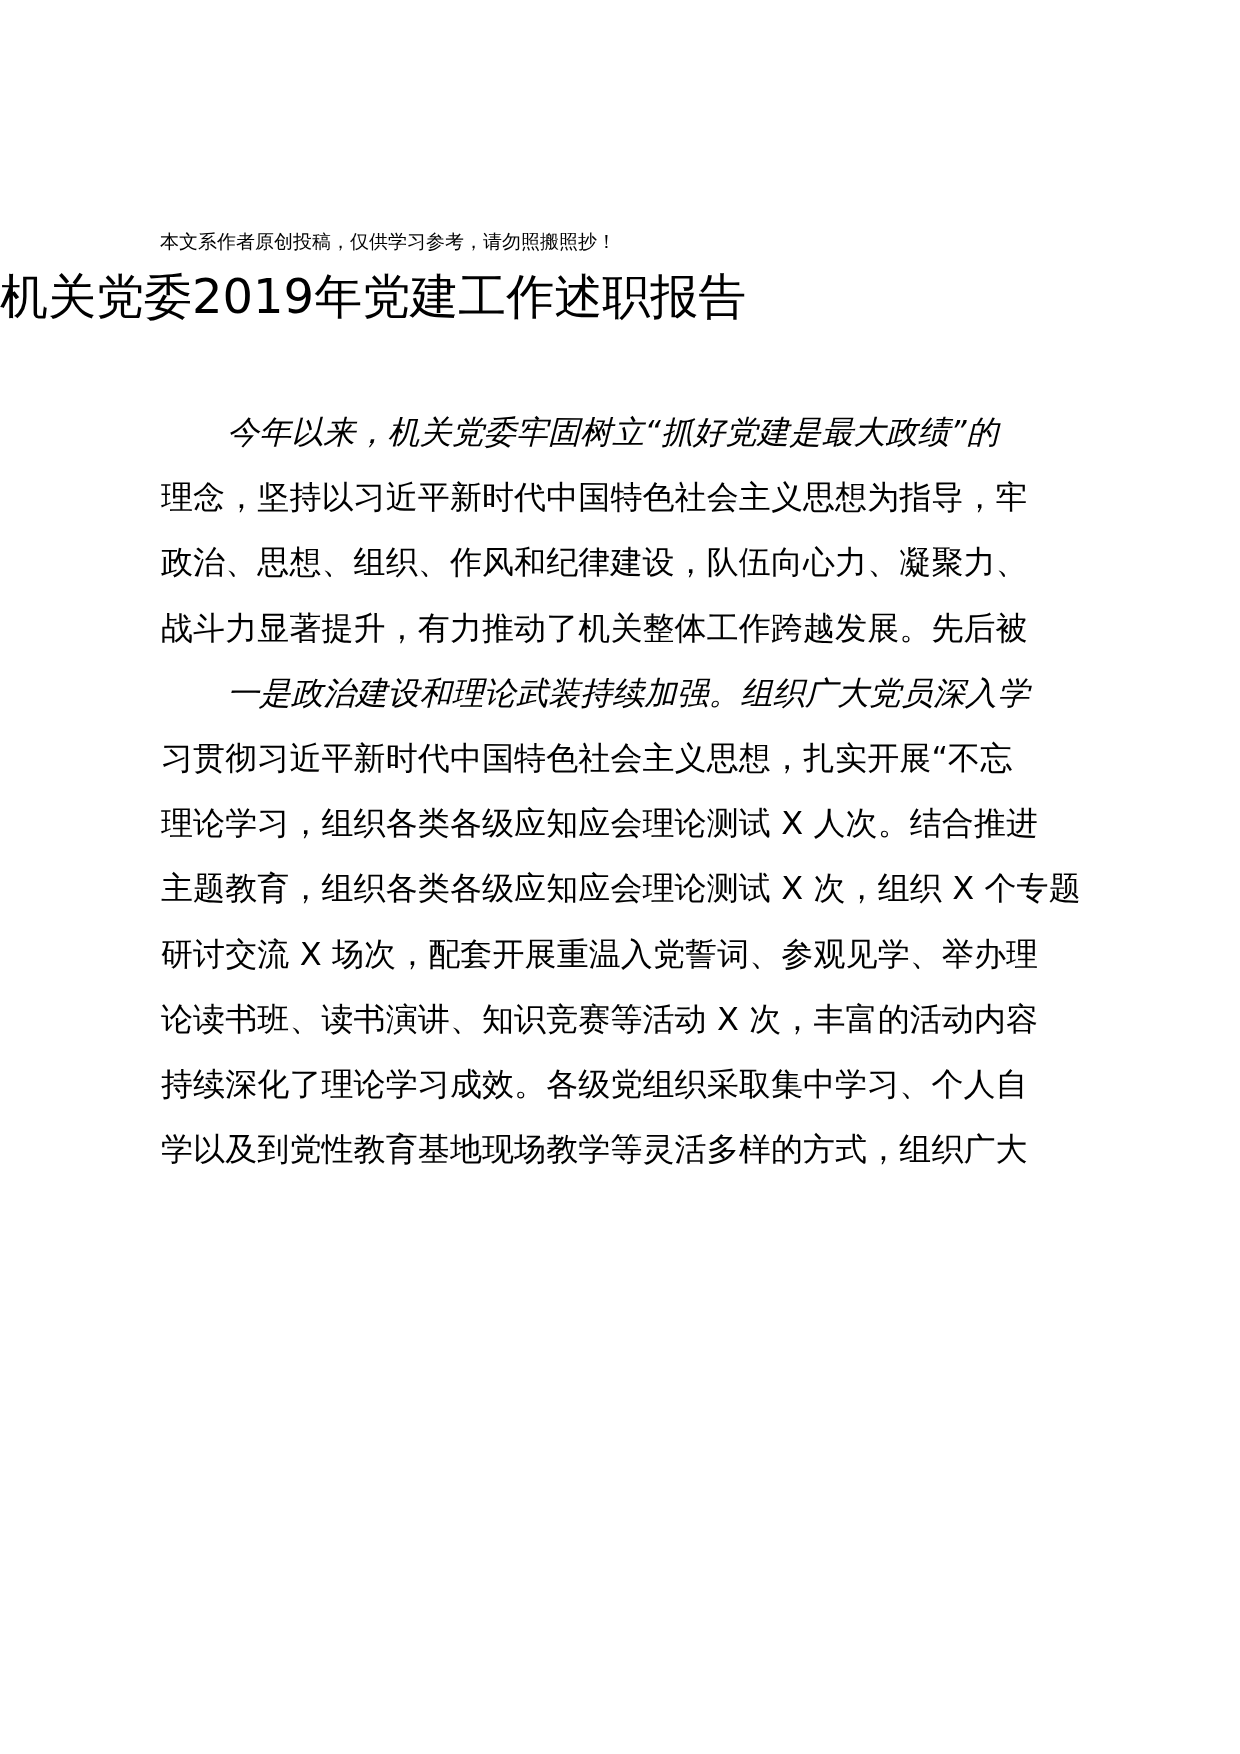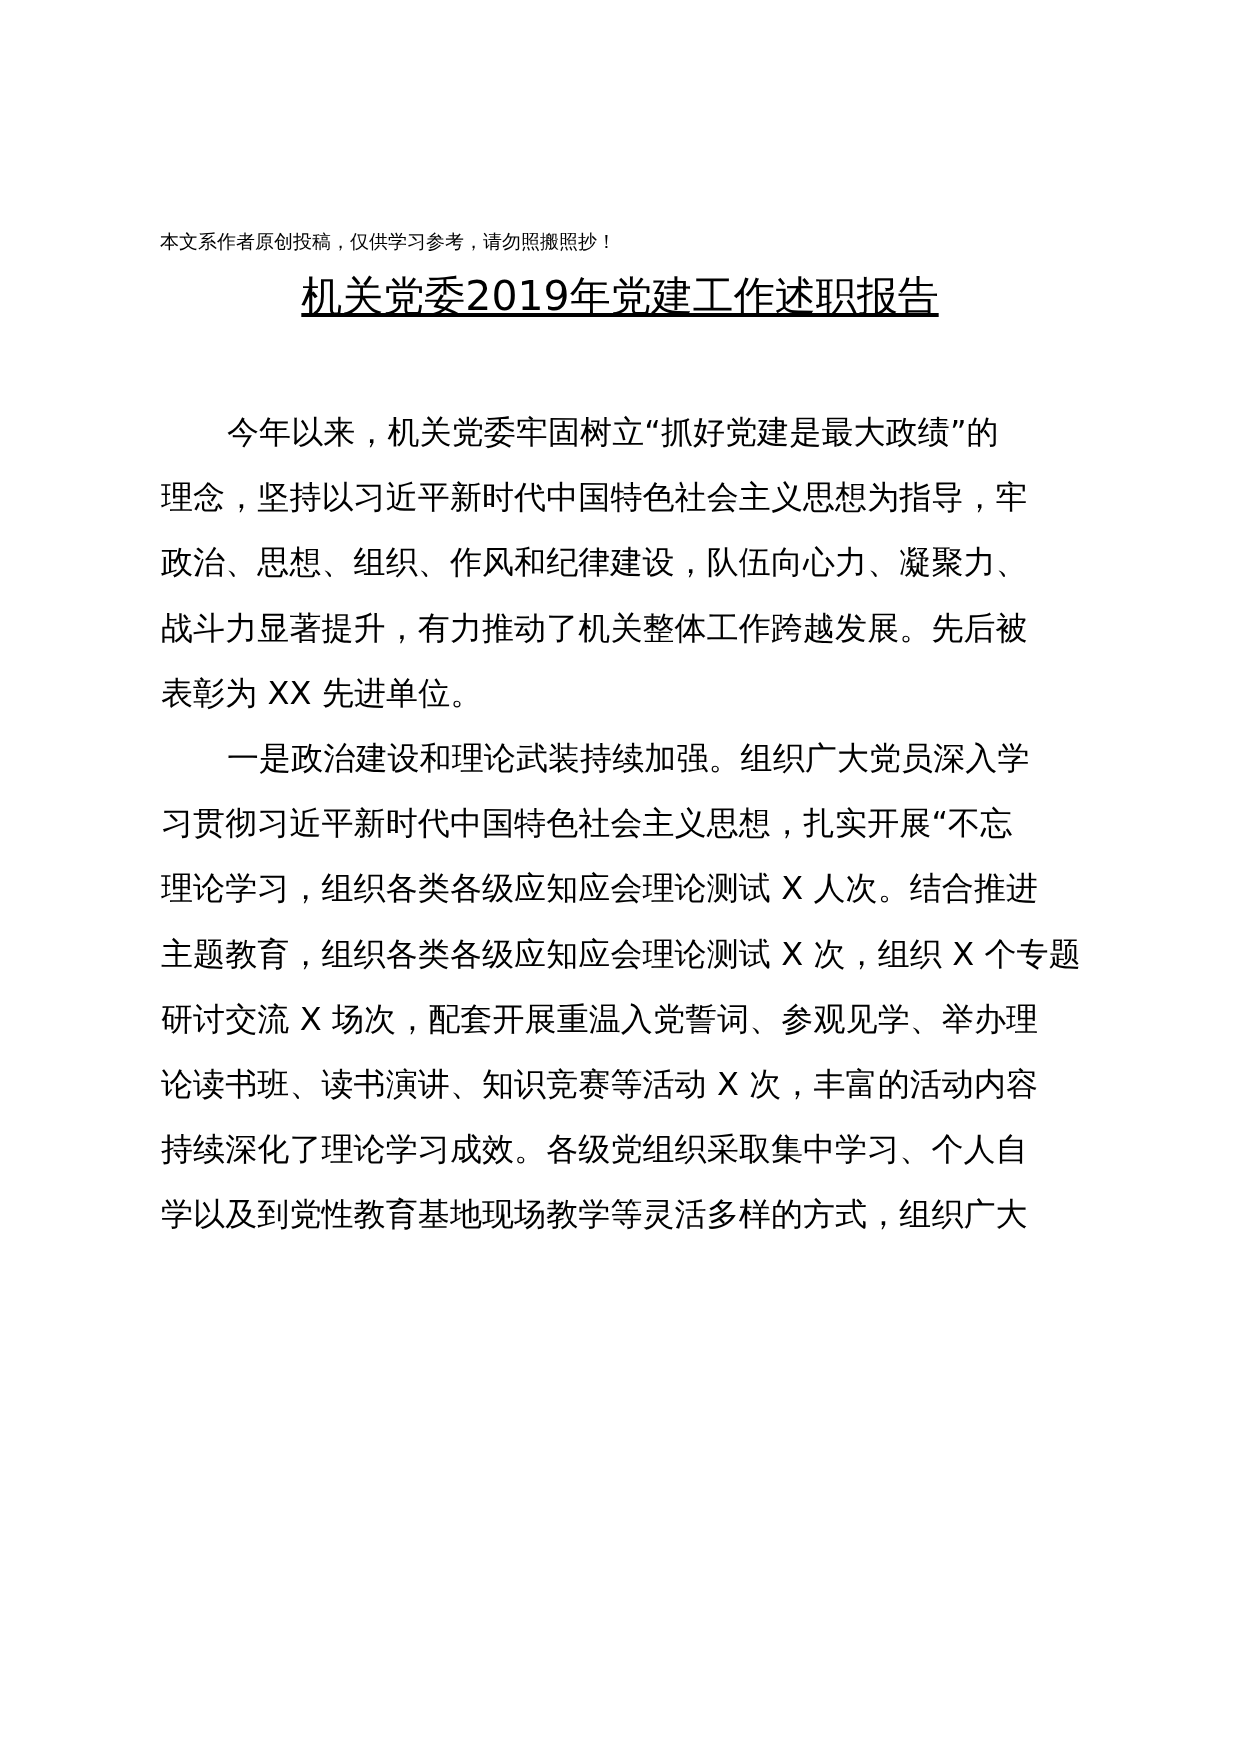--- a/index.html
+++ b/index.html
@@ -29,57 +29,55 @@
     top: 229px;
     font-size: 19px;
     line-height: 24px;
     white-space: nowrap;
   }
   .title {
     position: absolute;
     left: 0;
     width: 1240px;
     top: 268px;
-    text-align: center;
-    font-size: 41px;
+    font-size: 48px;
     line-height: 56px;
     white-space: nowrap;
-    text-decoration: underline;
   }
   .body-text {
     position: absolute;
     left: 161px;
     top: 400px;
     width: 930px;
   }
   .line {
     display: block;
     height: 65.2px;
     line-height: 65.2px;
     font-size: 32px;
     white-space: nowrap;
     letter-spacing: 0.1px;
   }
   .indent {
     padding-left: 66px;
+    font-style: italic;
   }
 </style>
 </head>
 <body>
 
 <div class="page">
   <div class="notice">本文系作者原创投稿，仅供学习参考，请勿照搬照抄！</div>
   <div class="title">机关党委2019年党建工作述职报告</div>
 
   <div class="body-text">
     <span class="line indent">今年以来，机关党委牢固树立“抓好党建是最大政绩”的</span>
     <span class="line">理念，坚持以习近平新时代中国特色社会主义思想为指导，牢</span>
     <span class="line">政治、思想、组织、作风和纪律建设，队伍向心力、凝聚力、</span>
     <span class="line">战斗力显著提升，有力推动了机关整体工作跨越发展。先后被</span>
-    <span class="line">表彰为 XX 先进单位。</span>
     <span class="line indent">一是政治建设和理论武装持续加强。组织广大党员深入学</span>
     <span class="line">习贯彻习近平新时代中国特色社会主义思想，扎实开展“不忘</span>
     <span class="line">理论学习，组织各类各级应知应会理论测试 X 人次。结合推进</span>
     <span class="line">主题教育，组织各类各级应知应会理论测试 X 次，组织 X 个专题</span>
     <span class="line">研讨交流 X 场次，配套开展重温入党誓词、参观见学、举办理</span>
     <span class="line">论读书班、读书演讲、知识竞赛等活动 X 次，丰富的活动内容</span>
     <span class="line">持续深化了理论学习成效。各级党组织采取集中学习、个人自</span>
     <span class="line">学以及到党性教育基地现场教学等灵活多样的方式，组织广大</span>
   </div>
 </div>

